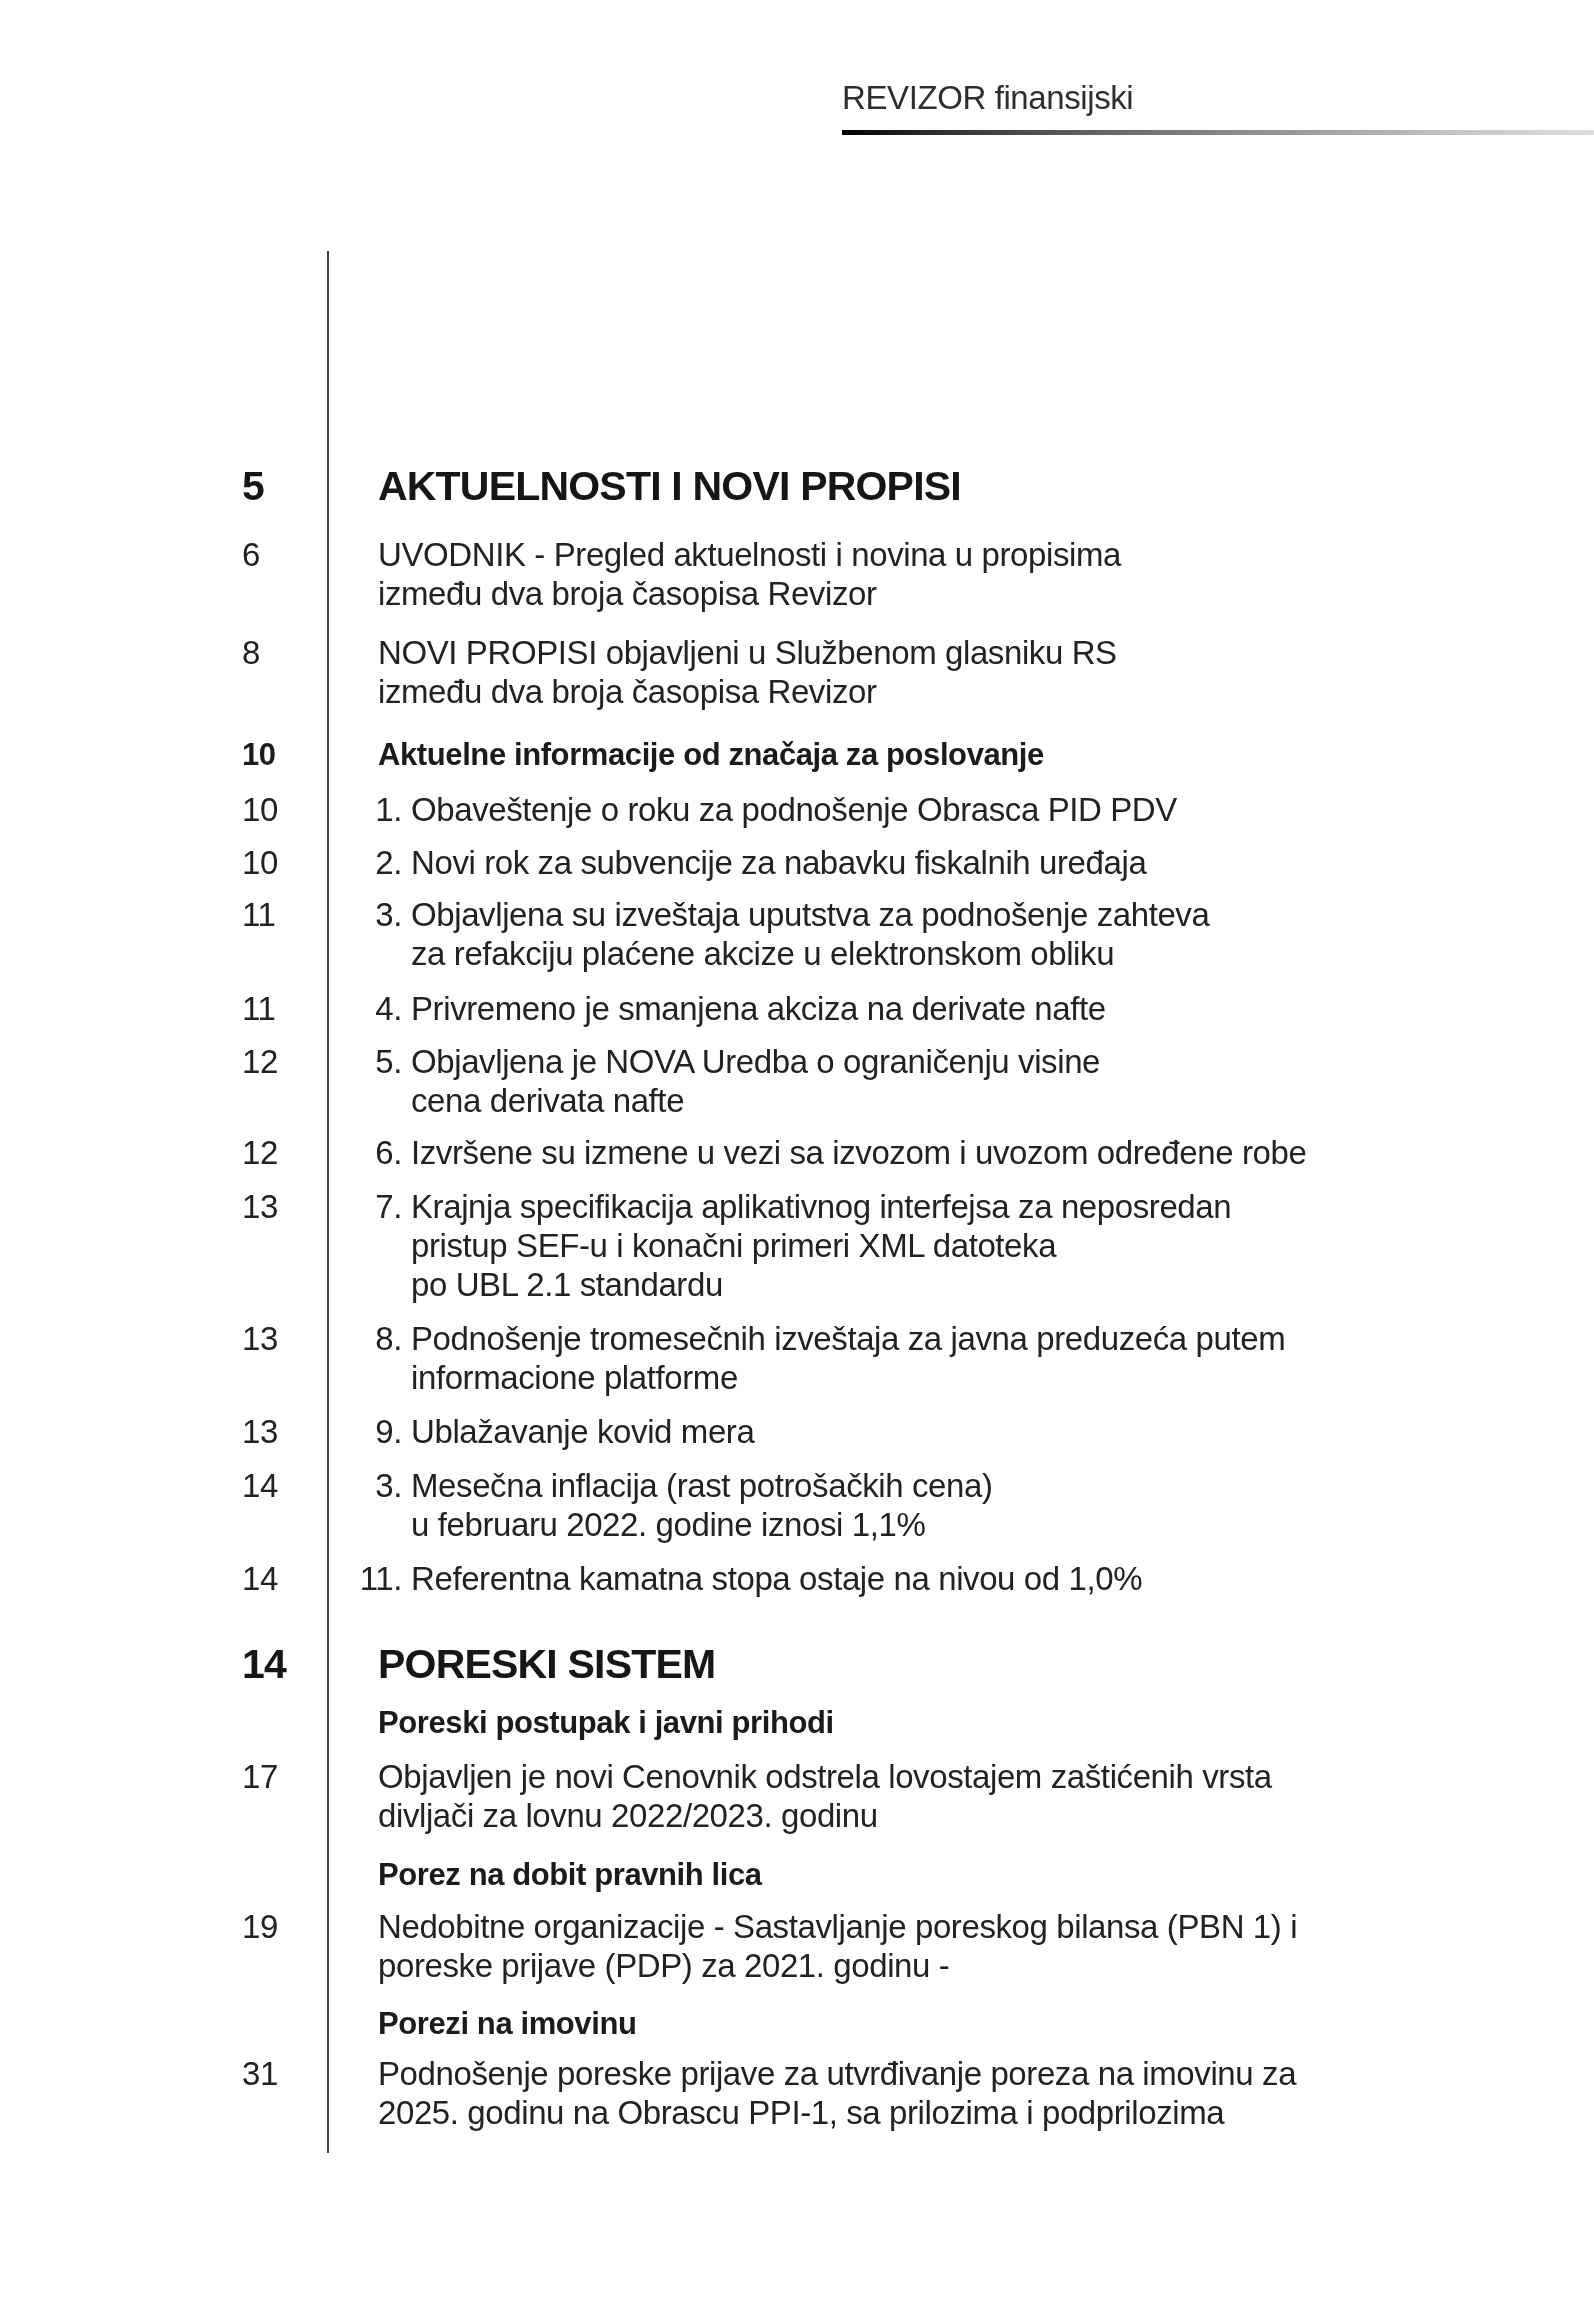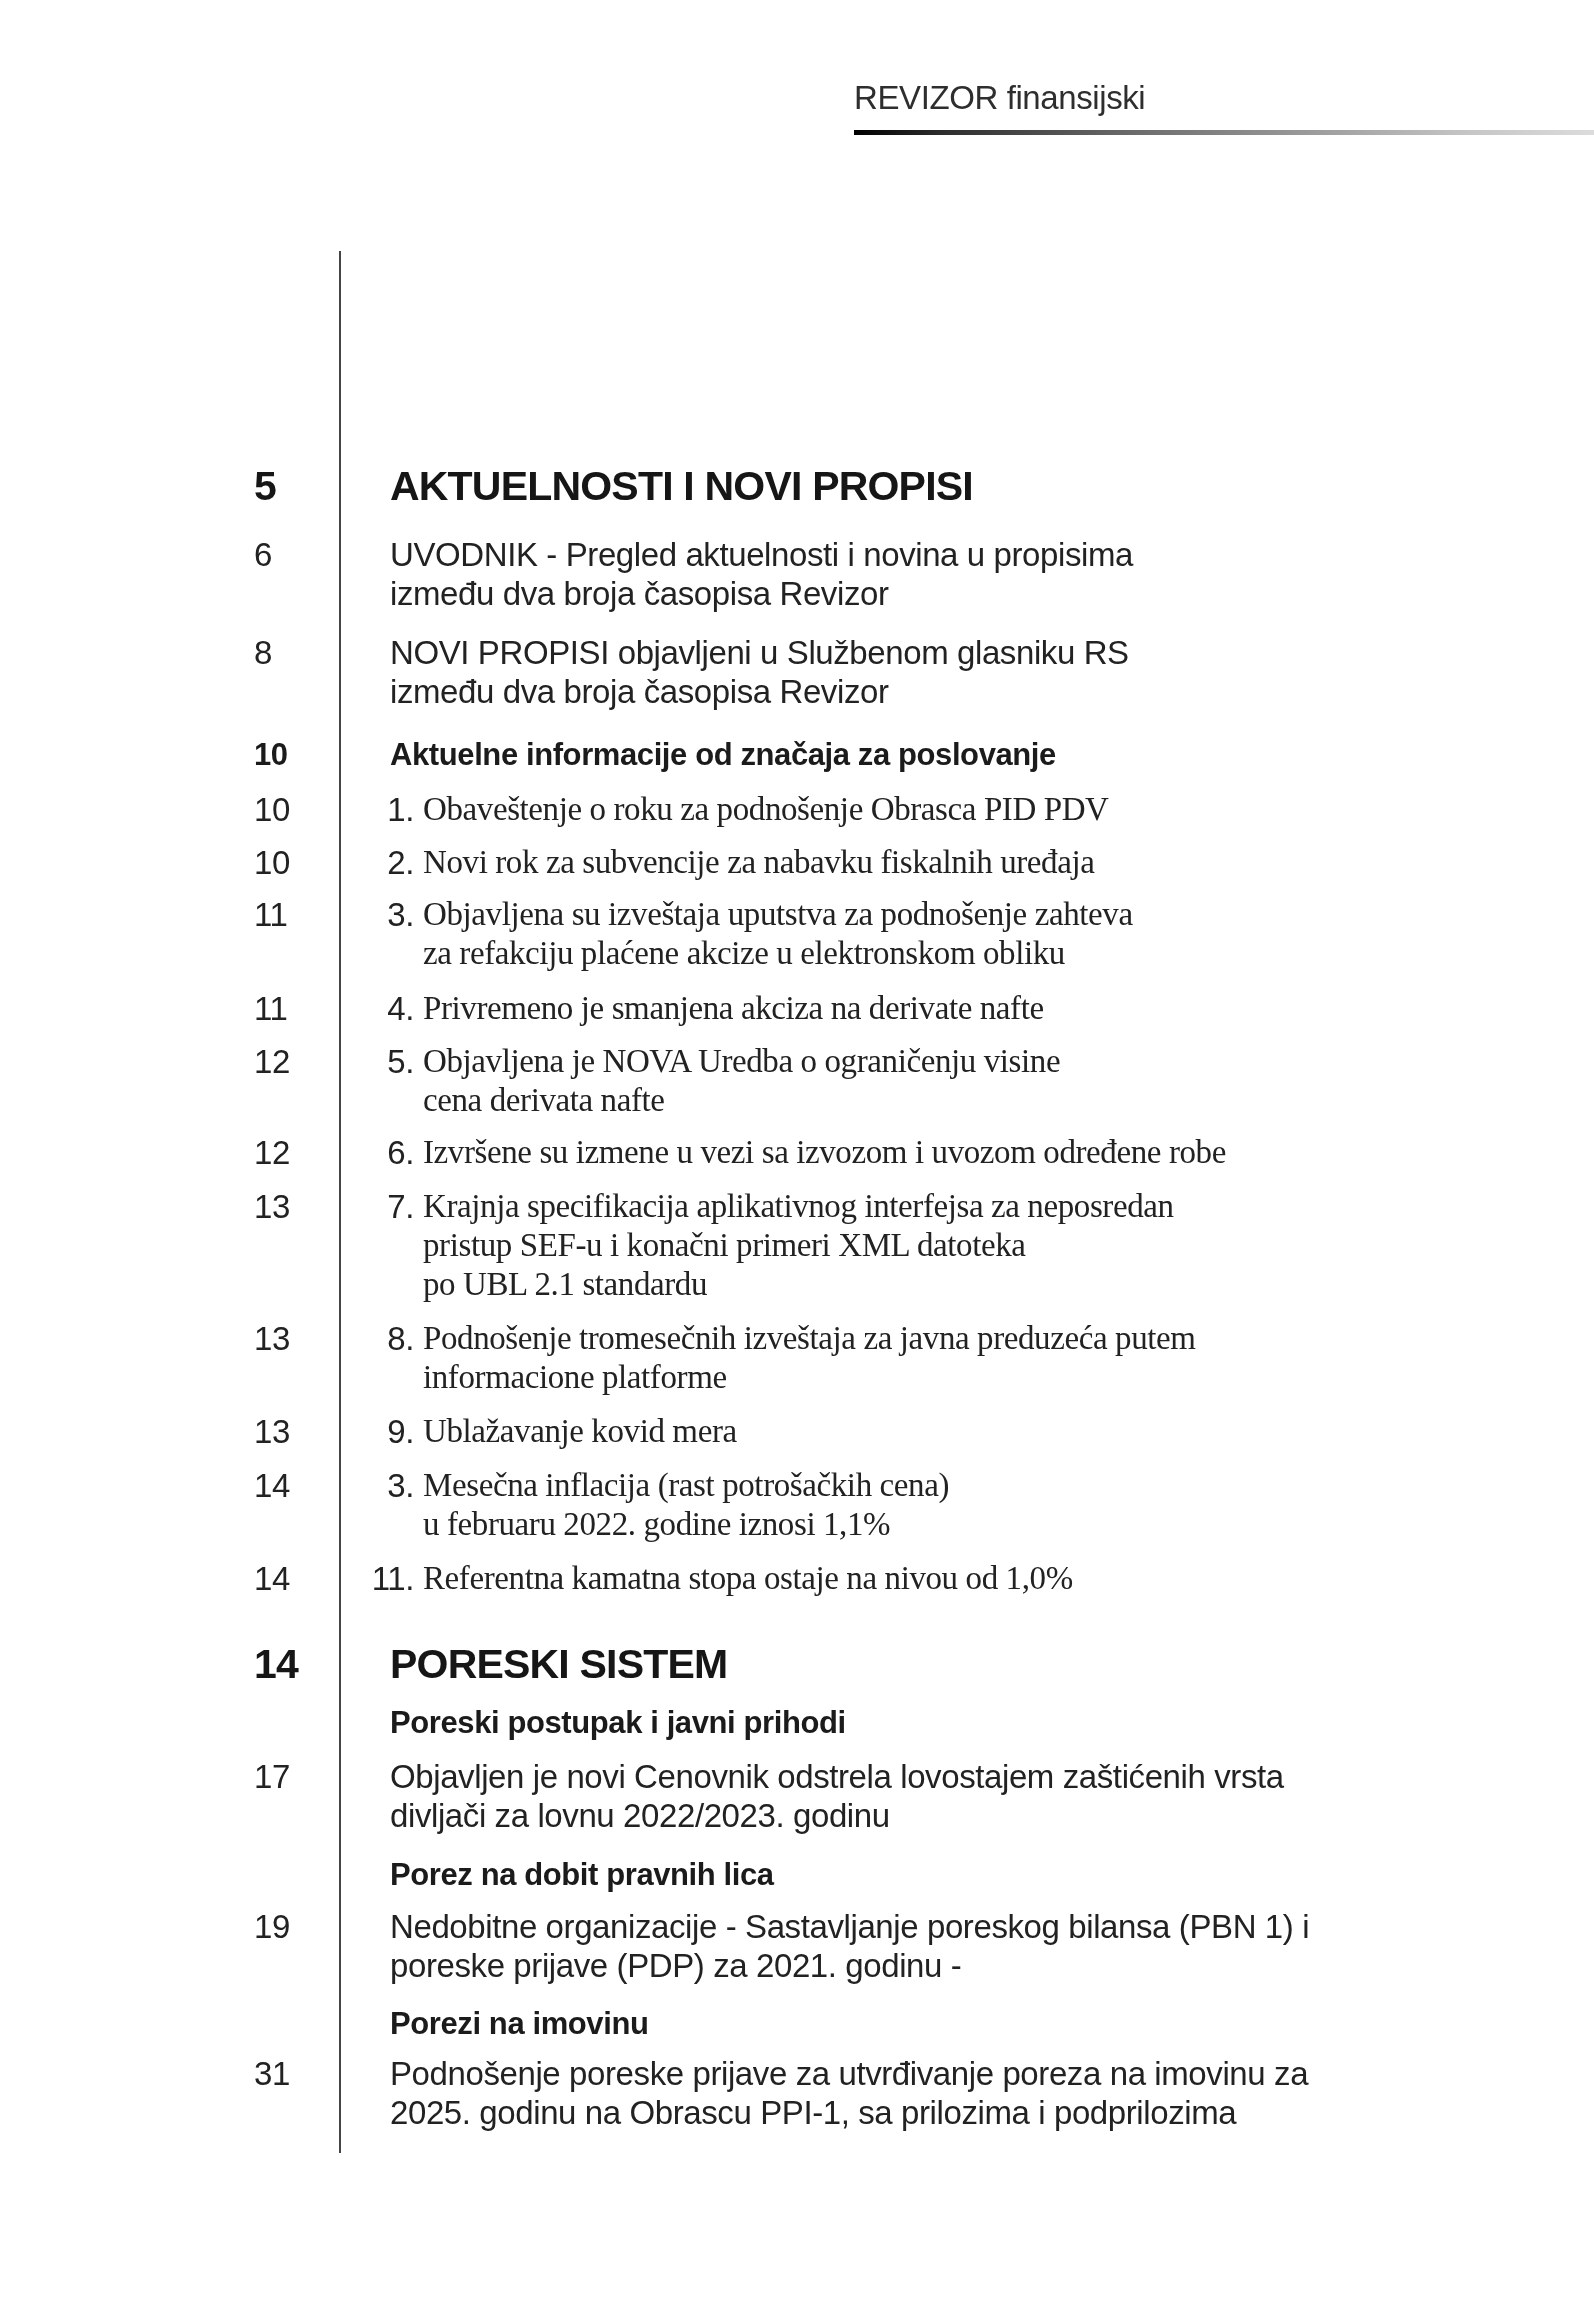--- a/index.html
+++ b/index.html
@@ -12,21 +12,20 @@
     height: 2319px;
     position: relative;
     overflow: hidden;
     font-family: "Liberation Sans", "DejaVu Sans", sans-serif;
     color: #1f1f1f;
   }
   .page {
     position: absolute;
     inset: 0;
     background: #ffffff;
-    margin-left: 12px;
   }
   
   .brand {
     position: absolute;
     left: 842px;
     top: 79px;
     font-size: 33px;
     font-weight: 400;
     letter-spacing: -0.4px;
     color: #2e2e2e;
@@ -81,21 +80,21 @@
     width: 65px;
     text-align: right;
     white-space: nowrap;
   }
   .row .txt {
     position: absolute;
     left: 378px;
     top: 0;
     white-space: pre-line;
   }
-  .row.numbered .txt { left: 411px; font-family: Liberation Serif, serif; }
+  .row.numbered .txt { left: 411px; }
 
   .row.item, .row.item .pg, .row.item .inum {
     font-size: 33px;
     line-height: 39px;
     font-weight: 400;
     letter-spacing: -0.4px;
     color: #222222;
   }
   .row.section, .row.section .pg {
     font-size: 41px;

